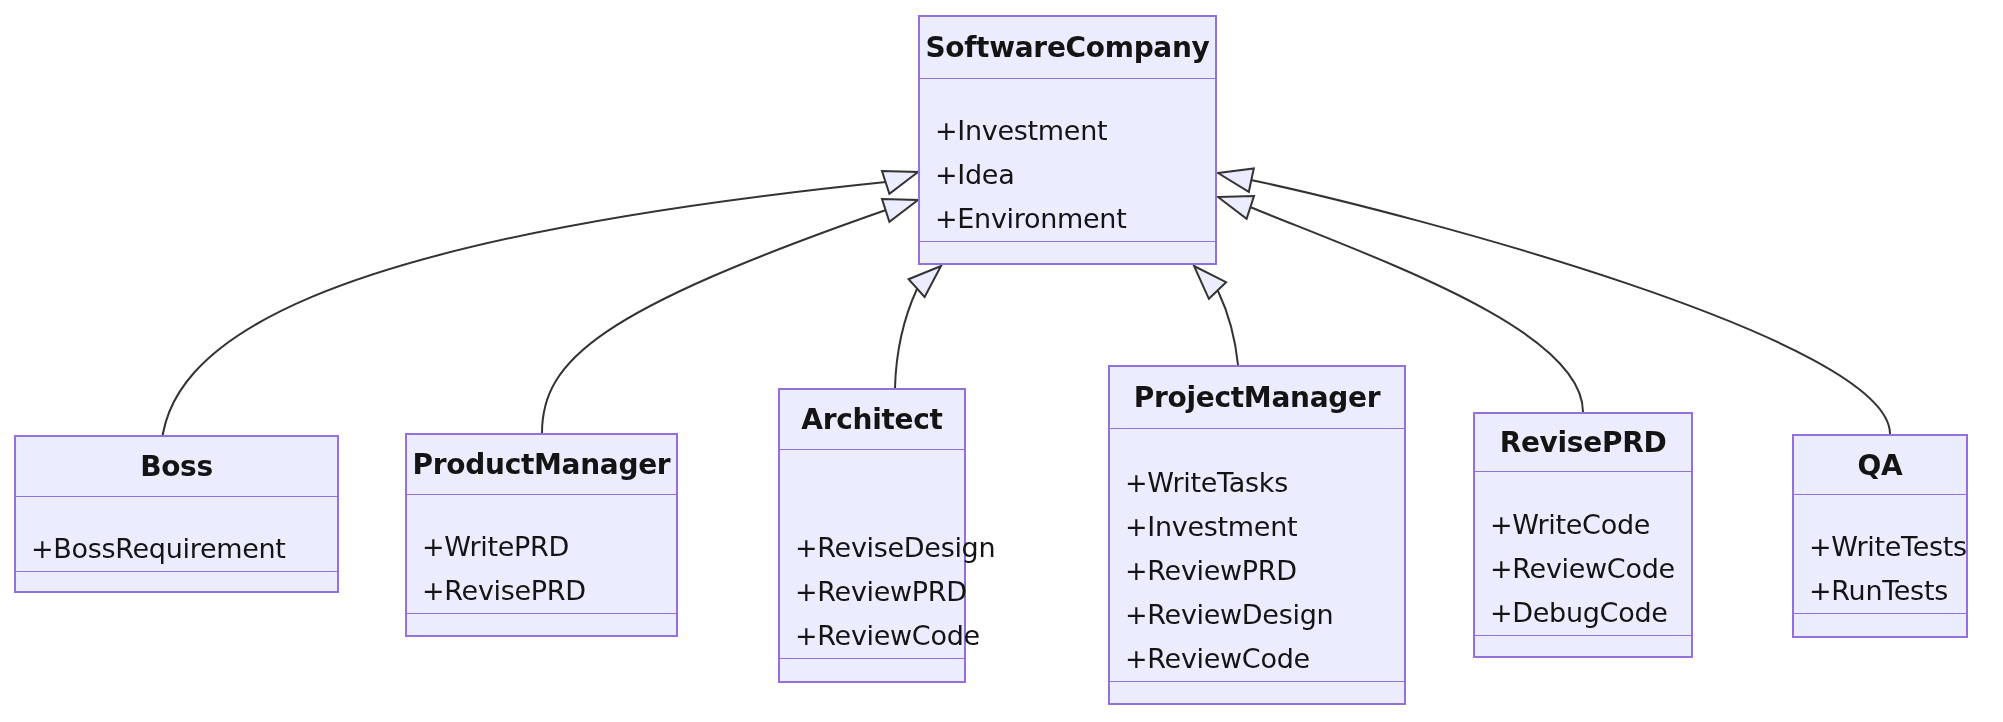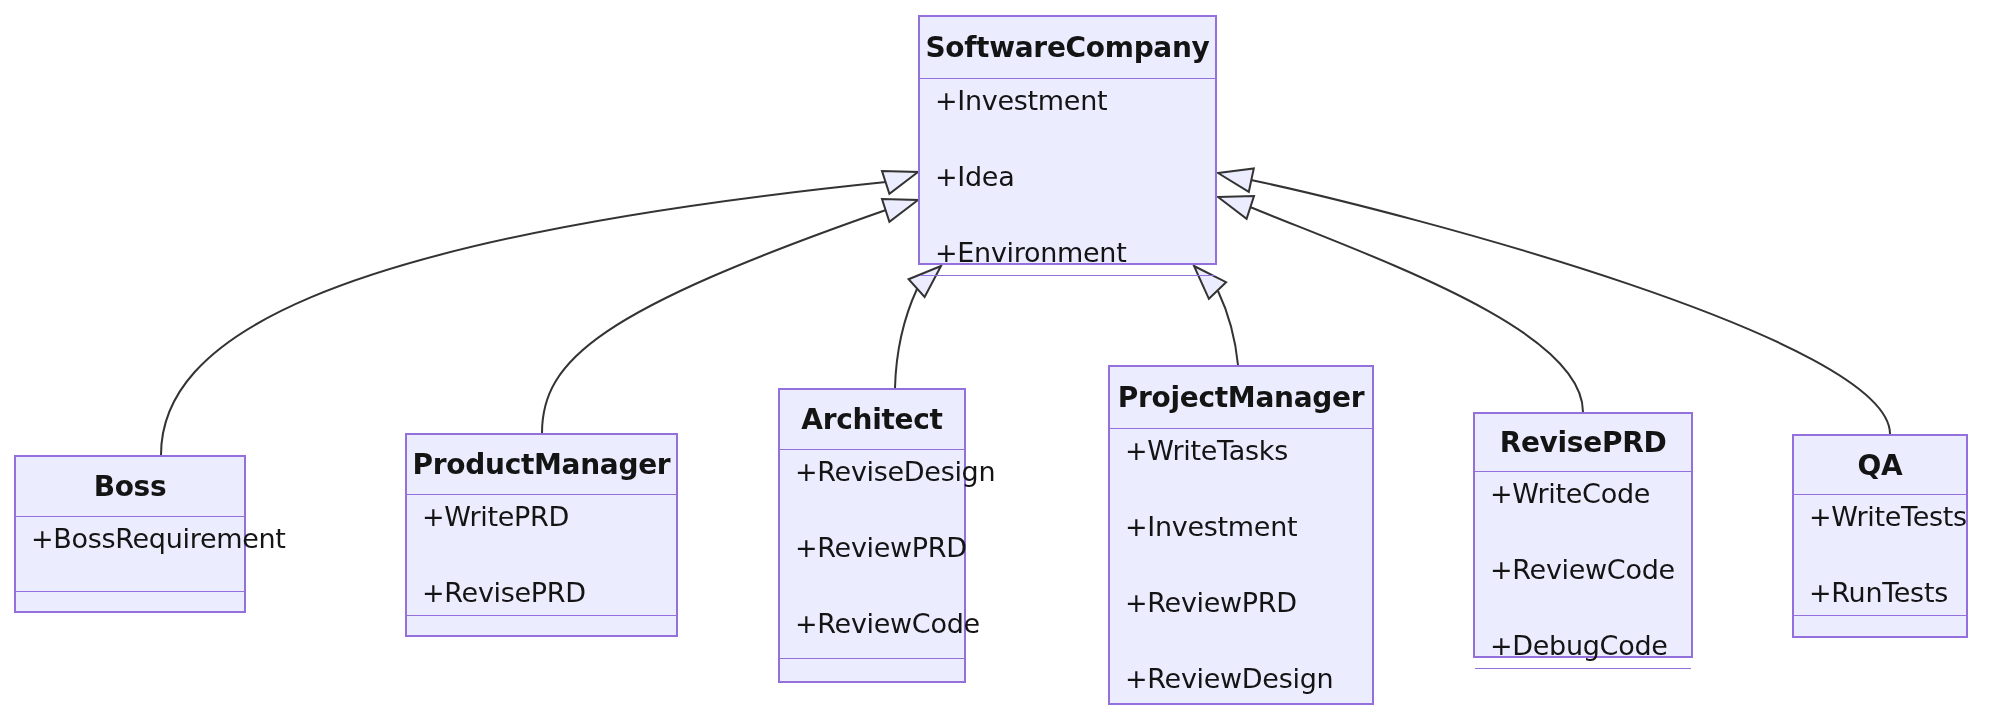--- a/index.html
+++ b/index.html
@@ -29,23 +29,23 @@
     display:flex;flex-direction:column;
   }
   .cls-title{
     display:flex;align-items:center;justify-content:center;
     font-weight:bold;font-size:28px;letter-spacing:-0.3px;
     border-bottom:1.5px solid var(--node-border);
     flex:0 0 auto;
   }
   .cls-members{
     flex:1 1 auto;
-    display:flex;flex-direction:column;justify-content:flex-start;
+    display:flex;flex-direction:column;justify-content:flex-end;
     padding-left:15px;
-    font-size:27px;letter-spacing:-0.3px;gap:32px;
+    font-size:27px;letter-spacing:-0.3px;
   }
   .mem{line-height:44px;white-space:nowrap;}
   .cls-empty{
     flex:0 0 auto;
     border-top:1.5px solid var(--node-border);
   }
 </style>
 </head>
 <body>
 
@@ -75,21 +75,21 @@
   <div class="cls" style="left:918px;top:15px;width:299px;height:250px">
     <div class="cls-title" style="height:62px">SoftwareCompany</div>
     <div class="cls-members">
       <div class="mem">+Investment</div>
       <div class="mem">+Idea</div>
       <div class="mem">+Environment</div>
     </div>
     <div class="cls-empty" style="height:22px"></div>
   </div>
 
-  <div class="cls" style="left:14px;top:455px;width:232px;height:158px">
+  <div class="cls" style="left:14px;top:435px;width:325px;height:158px">
     <div class="cls-title" style="height:60px">Boss</div>
     <div class="cls-members">
       <div class="mem">+BossRequirement</div>
     </div>
     <div class="cls-empty" style="height:20px"></div>
   </div>
 
   <div class="cls" style="left:405px;top:433px;width:273px;height:204px">
     <div class="cls-title" style="height:60px">ProductManager</div>
     <div class="cls-members">
@@ -102,21 +102,21 @@
   <div class="cls" style="left:778px;top:388px;width:188px;height:295px">
     <div class="cls-title" style="height:60px">Architect</div>
     <div class="cls-members">
       <div class="mem">+ReviseDesign</div>
       <div class="mem">+ReviewPRD</div>
       <div class="mem">+ReviewCode</div>
     </div>
     <div class="cls-empty" style="height:23px"></div>
   </div>
 
-  <div class="cls" style="left:1108px;top:365px;width:266px;height:340px">
+  <div class="cls" style="left:1108px;top:365px;width:298px;height:340px">
     <div class="cls-title" style="height:62px">ProjectManager</div>
     <div class="cls-members">
       <div class="mem">+WriteTasks</div>
       <div class="mem">+Investment</div>
       <div class="mem">+ReviewPRD</div>
       <div class="mem">+ReviewDesign</div>
       <div class="mem">+ReviewCode</div>
     </div>
     <div class="cls-empty" style="height:22px"></div>
   </div>

